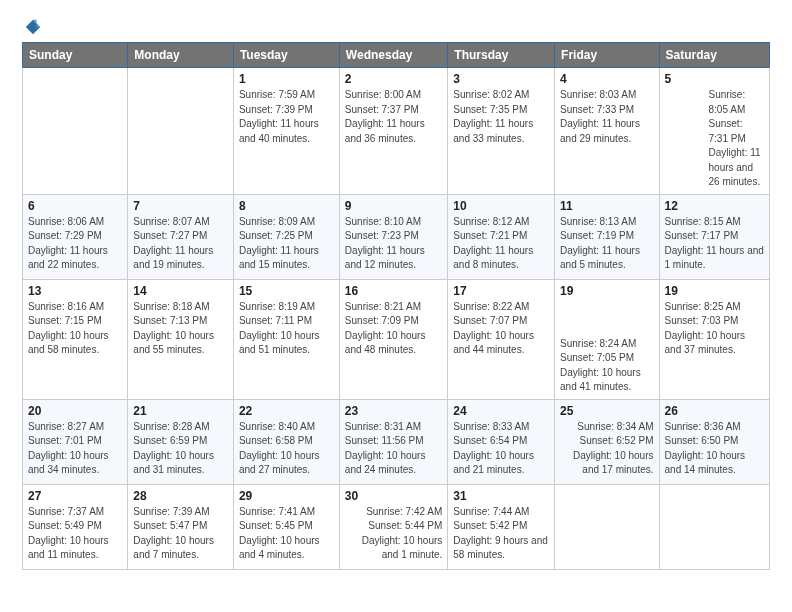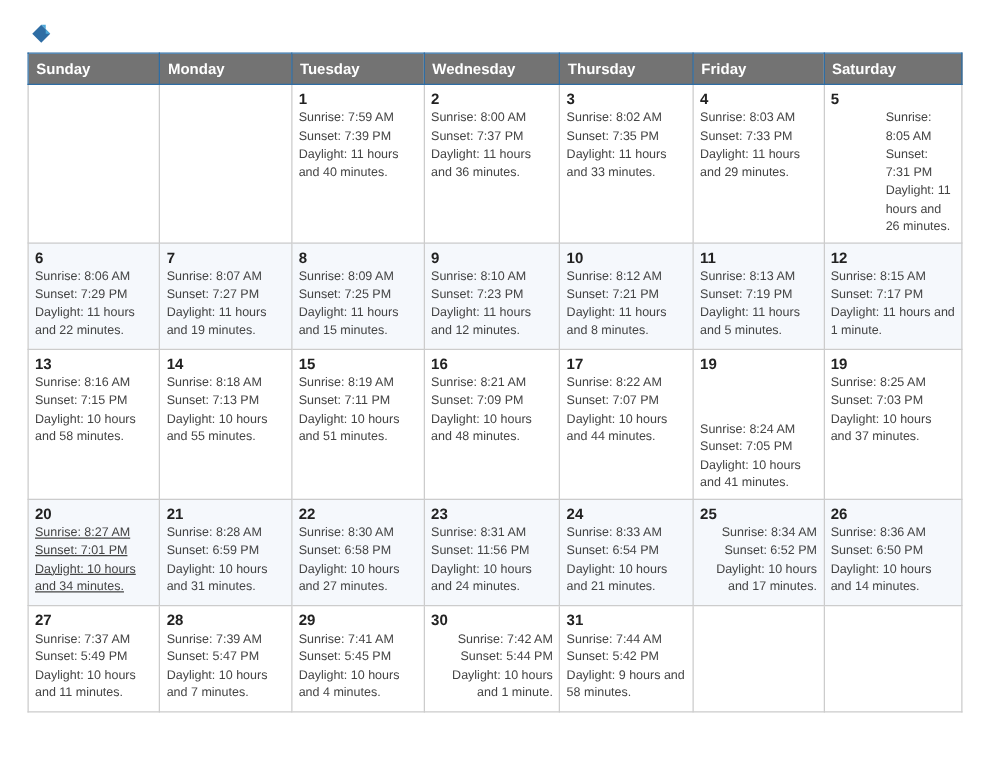--- a/index.html
+++ b/index.html
@@ -250,33 +250,33 @@
           <td>
             <span class="day-num">19</span>
             <div class="day-info" style="white-space: pre-line;">Sunrise: 8:25 AM
 Sunset: 7:03 PM
 Daylight: 10 hours and 37 minutes.</div>
           </td>
         </tr>
         <tr>
           <td>
             <span class="day-num">20</span>
-            <div class="day-info" style="white-space: pre-line; text-decoration: underline;">Sunrise: 8:27 AM
+            <div class="day-info" style="white-space: pre-line;">Sunrise: 8:27 AM
 Sunset: 7:01 PM
 Daylight: 10 hours and 34 minutes.</div>
           </td>
           <td>
             <span class="day-num">21</span>
             <div class="day-info" style="white-space: pre-line;">Sunrise: 8:28 AM
 Sunset: 6:59 PM
 Daylight: 10 hours and 31 minutes.</div>
           </td>
           <td>
             <span class="day-num">22</span>
-            <div class="day-info" style="white-space: pre-line;">Sunrise: 8:30 AM
+            <div class="day-info" style="white-space: pre-line;">Sunrise: 8:40 AM
 Sunset: 6:58 PM
 Daylight: 10 hours and 27 minutes.</div>
           </td>
           <td>
             <span class="day-num">23</span>
             <div class="day-info" style="white-space: pre-line;">Sunrise: 8:31 AM
 Sunset: 11:56 PM
 Daylight: 10 hours and 24 minutes.</div>
           </td>
           <td>

